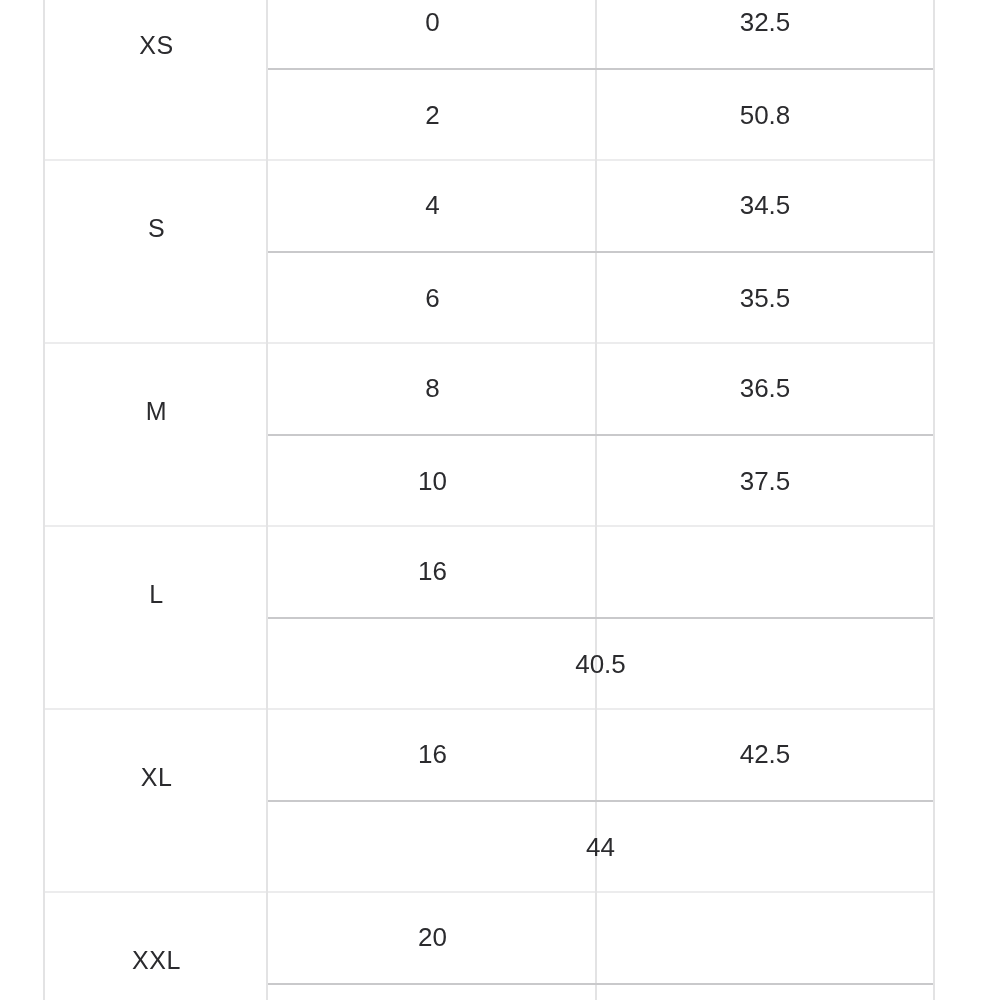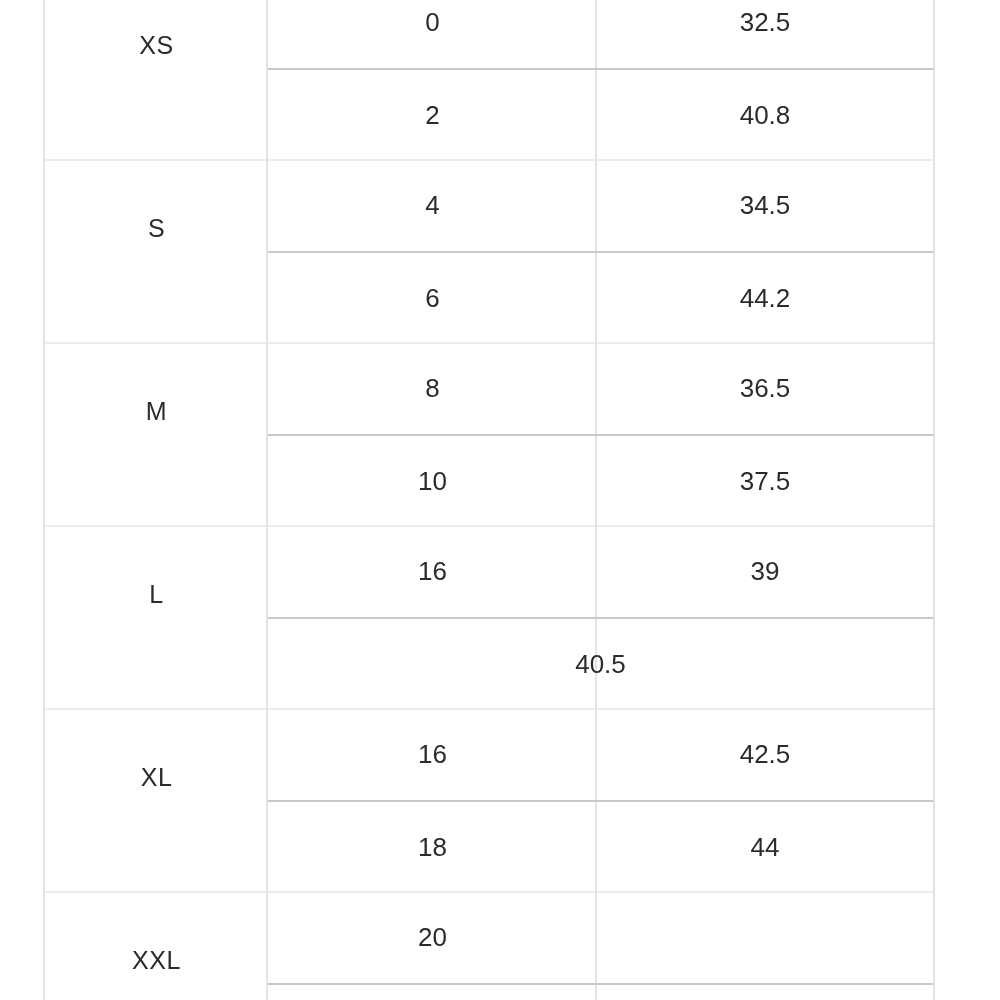--- a/index.html
+++ b/index.html
@@ -115,41 +115,41 @@
       <div class="sizecell">
         <span>XS</span>
       </div>
       <div class="rows">
         <div class="subrow first">
           <div class="cell c2">0</div>
           <div class="cell c3">32.5</div>
         </div>
         <div class="subrow">
           <div class="cell c2">2</div>
-          <div class="cell c3">40.8</div>
+          <div class="cell c3">50.8</div>
         </div>
       </div>
     </div>
 
     <div class="grp">
       <div class="vline v0"></div>
       <div class="vline v1"></div>
       <div class="vline v2"></div>
       <div class="vline v3"></div>
       <div class="sizecell">
         <span>S</span>
       </div>
       <div class="rows">
         <div class="subrow first">
           <div class="cell c2">4</div>
           <div class="cell c3">34.5</div>
         </div>
         <div class="subrow">
           <div class="cell c2">6</div>
-          <div class="cell c3">44.2</div>
+          <div class="cell c3">35.5</div>
         </div>
       </div>
     </div>
 
     <div class="grp">
       <div class="vline v0"></div>
       <div class="vline v1"></div>
       <div class="vline v2"></div>
       <div class="vline v3"></div>
       <div class="sizecell">
@@ -171,21 +171,20 @@
       <div class="vline v0"></div>
       <div class="vline v1"></div>
       <div class="vline v2"></div>
       <div class="vline v3"></div>
       <div class="sizecell">
         <span>L</span>
       </div>
       <div class="rows">
         <div class="subrow first">
           <div class="cell c2">16</div>
-          <div class="cell c3">39</div>
         </div>
         <div class="subrow">
           <div class="cell c3">40.5</div>
         </div>
       </div>
     </div>
 
     <div class="grp">
       <div class="vline v0"></div>
       <div class="vline v1"></div>
@@ -193,21 +192,20 @@
       <div class="vline v3"></div>
       <div class="sizecell">
         <span>XL</span>
       </div>
       <div class="rows">
         <div class="subrow first">
           <div class="cell c2">16</div>
           <div class="cell c3">42.5</div>
         </div>
         <div class="subrow">
-          <div class="cell c2">18</div>
           <div class="cell c3">44</div>
         </div>
       </div>
     </div>
 
     <div class="grp partial">
       <div class="vline v0"></div>
       <div class="vline v1"></div>
       <div class="vline v2"></div>
       <div class="vline v3"></div>

